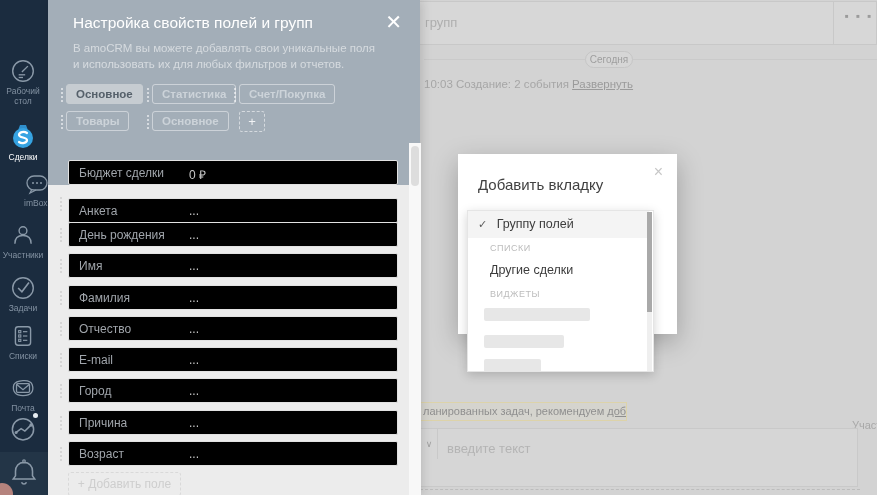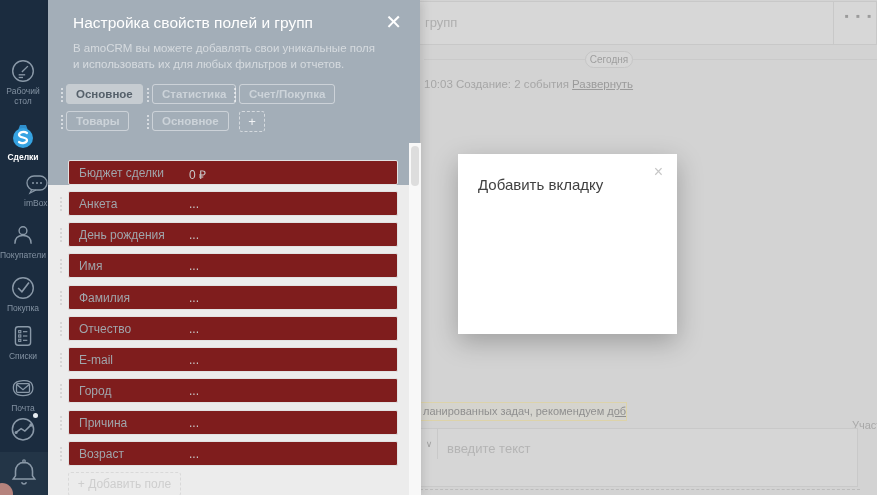--- a/index.html
+++ b/index.html
@@ -28,41 +28,41 @@
   .input-ph::placeholder{color:#b4b4b4;}
   .dashed-line{left:420px;top:489px;width:440px;border-top:1px dashed #bcbcbc;}
 
   
   .sidebar{position:absolute;left:0;top:0;width:48px;height:495px;background:#1b2c3f;z-index:5;}
   .logo{position:absolute;left:0;top:0;width:48px;height:45px;background:#2e81c4;cursor:pointer;}
   .logo span{display:block;text-align:center;margin-top:17px;font-size:8px;font-weight:bold;font-style:italic;color:#174a76;}
   .nav-item{position:absolute;left:0;width:46px;text-align:center;cursor:pointer;}
   .nav-item svg{display:block;margin:0 auto;}
   .nav-label{font-size:8.5px;color:#8392a2;line-height:1.2;margin-top:2px;}
-  .nav-item.active .nav-label{color:#ffffff;font-weight:bold;}
+  .nav-item.active .nav-label{color:#ffffff;font-weight:normal;}
   .bell-block{position:absolute;left:0;top:452px;width:48px;height:43px;background:#233547;cursor:pointer;}
   .notif-dot{position:absolute;left:33px;top:0px;width:5px;height:5px;border-radius:50%;background:#e8eef3;}
   .corner-avatar{position:absolute;left:-9px;bottom:-10px;width:22px;height:22px;border-radius:50%;background:#b5837d;}
 
   
   .panel{position:absolute;left:48px;top:0;width:372px;height:495px;background:#ececec;z-index:10;box-shadow:2px 0 10px rgba(0,0,0,0.15);}
   .panel-header{position:absolute;left:0;top:0;width:372px;height:185px;background:#a3aeb8;}
   .panel-title{position:absolute;left:25px;top:14px;font-size:15.5px;color:#ffffff;}
   .panel-sub{position:absolute;left:25px;top:40px;width:305px;font-size:11.5px;line-height:1.4;color:rgba(255,255,255,0.55);}
   .panel-close{position:absolute;right:18px;top:12px;font-size:20px;color:#ffffff;cursor:pointer;line-height:1;}
   .tab{position:absolute;height:20px;border:1px solid rgba(255,255,255,0.45);border-radius:3px;
     font-size:11.5px;font-weight:bold;color:#ccd3d9;line-height:18px;padding:0 9px;cursor:pointer;}
   .tab.active{background:#c6ccd1;color:#55606a;border-color:#c6ccd1;}
   .dots{position:absolute;width:2px;height:2px;border-radius:50%;background:var(--c);
     box-shadow:0 4px 0 var(--c),0 8px 0 var(--c),0 12px 0 var(--c);cursor:grab;}
   .dots.light{--c:rgba(255,255,255,0.75);}
   .dots.gray{--c:#cfcfcf;}
   .add-tab{position:absolute;left:191px;top:111px;width:26px;height:21px;border:1px dashed rgba(255,255,255,0.55);
     border-radius:3px;color:rgba(255,255,255,0.85);font-size:13px;text-align:center;line-height:19px;cursor:pointer;}
-  .field-row{position:absolute;left:20px;width:330px;height:25px;background:#7f1d1d;border:1px solid #e2e2e2;border-radius:2px;cursor:pointer;}
+  .field-row{position:absolute;left:20px;width:330px;height:25px;background:#000000;border:1px solid #e2e2e2;border-radius:2px;cursor:pointer;}
   .field-label{position:absolute;left:10px;top:5px;font-size:12px;color:#a0a5ab;}
   .field-value{position:absolute;left:120px;top:5px;font-size:12px;color:#c9c9c9;}
   .add-field{position:absolute;left:20px;top:472px;width:113px;height:24px;border:1px dashed #d9d9d9;border-radius:3px;
     font-size:12px;color:#cecece;line-height:22px;text-align:center;cursor:pointer;}
   .panel-scroll{position:absolute;left:361px;top:143px;width:12px;height:352px;background:#f8f8f8;}
   .panel-thumb{position:absolute;left:2px;top:3px;width:8px;height:40px;border-radius:4px;background:#dddddd;cursor:grab;}
 
   
   .popup{position:absolute;left:458px;top:154px;width:219px;height:180px;background:#ffffff;z-index:20;
     box-shadow:0 8px 24px rgba(0,0,0,0.25);}
@@ -141,29 +141,29 @@
           <circle cx="17" cy="11" r="1" fill="#8a99a8"></circle>
       </svg>
       <div class="nav-label">imBox</div>
     </div>
 
     <div class="nav-item" style="top:222px;">
       <svg width="26" height="26" viewBox="0 0 24 24">
         <circle cx="12" cy="8" r="3.6" fill="none" stroke="#8a99a8" stroke-width="1.3"></circle>
         <path d="M4.5 20 c0-5 3.2-7.5 7.5-7.5 s7.5 2.5 7.5 7.5" fill="none" stroke="#8a99a8" stroke-width="1.3"></path>
       </svg>
-      <div class="nav-label">Покупатели</div>
+      <div class="nav-label">Участники</div>
     </div>
 
     <div class="nav-item" style="top:275px;">
       <svg width="26" height="26" viewBox="0 0 24 24">
         <circle cx="12" cy="12" r="9.5" fill="none" stroke="#8a99a8" stroke-width="1.3"></circle>
         <path d="M7.5 12 l3.5 3.5 L17.5 7" fill="none" stroke="#8a99a8" stroke-width="1.5"></path>
       </svg>
-      <div class="nav-label">Покупка</div>
+      <div class="nav-label">Задачи</div>
     </div>
 
     <div class="nav-item" style="top:323px;">
       <svg width="26" height="26" viewBox="0 0 24 24">
         <rect x="5" y="3.5" width="14" height="17" rx="2.5" fill="none" stroke="#8a99a8" stroke-width="1.3"></rect>
         <rect x="8" y="7" width="2" height="2" fill="none" stroke="#8a99a8" stroke-width="1"></rect>
         <rect x="8" y="11" width="2" height="2" fill="none" stroke="#8a99a8" stroke-width="1"></rect>
         <rect x="8" y="15" width="2" height="2" fill="none" stroke="#8a99a8" stroke-width="1"></rect>
         <line x1="12" y1="8" x2="16" y2="8" stroke="#8a99a8" stroke-width="1.1"></line>
         <line x1="12" y1="12" x2="16" y2="12" stroke="#8a99a8" stroke-width="1.1"></line>
@@ -220,21 +220,21 @@
       <div class="tab" style="left:104px;top:111px;">Основное</div>
       <div class="add-tab">+</div>
     </div>
 
     <div class="field-row" style="top:160px;">
       <span class="field-label">Бюджет сделки</span>
       <span class="field-value">0 ₽</span>
     </div>
 
     <span class="dots gray" style="left:12px;top:197px;"></span>
-    <div class="field-row" style="top:191px;text-align:right;">
+    <div class="field-row" style="top:198px;text-align:right;">
       <span class="field-label">Анкета</span>
       <span class="field-value">...</span>
     </div>
 
     <span class="dots gray" style="left:12px;top:228px;"></span>
     <div class="field-row" style="top:222px;">
       <span class="field-label">День рождения</span>
       <span class="field-value">...</span>
     </div>
 
@@ -285,14 +285,29 @@
     <div class="panel-scroll">
       <div class="panel-thumb"></div>
     </div>
   </div>
 
   <div class="popup">
     <div class="popup-title">Добавить вкладку</div>
     <div class="popup-close">×</div>
   </div>
 
+  <div class="dropdown">
+    <div class="dd-selected">
+      <span class="dd-check">✓</span>
+      <span>Группу полей</span>
+    </div>
+    <div class="dd-section" style="top:32px;">СПИСКИ</div>
+    <div class="dd-item" style="top:52px;">Другие сделки</div>
+    <div class="dd-section" style="top:78px;">ВИДЖЕТЫ</div>
+    <div class="dd-bar" style="top:97px;width:106px;"></div>
+    <div class="dd-bar" style="top:124px;width:80px;"></div>
+    <div class="dd-bar" style="top:148px;width:57px;"></div>
+    <div class="dd-scroll">
+      <div class="dd-thumb"></div>
+    </div>
+  </div>
 
 </div>
 
 </body></html>

